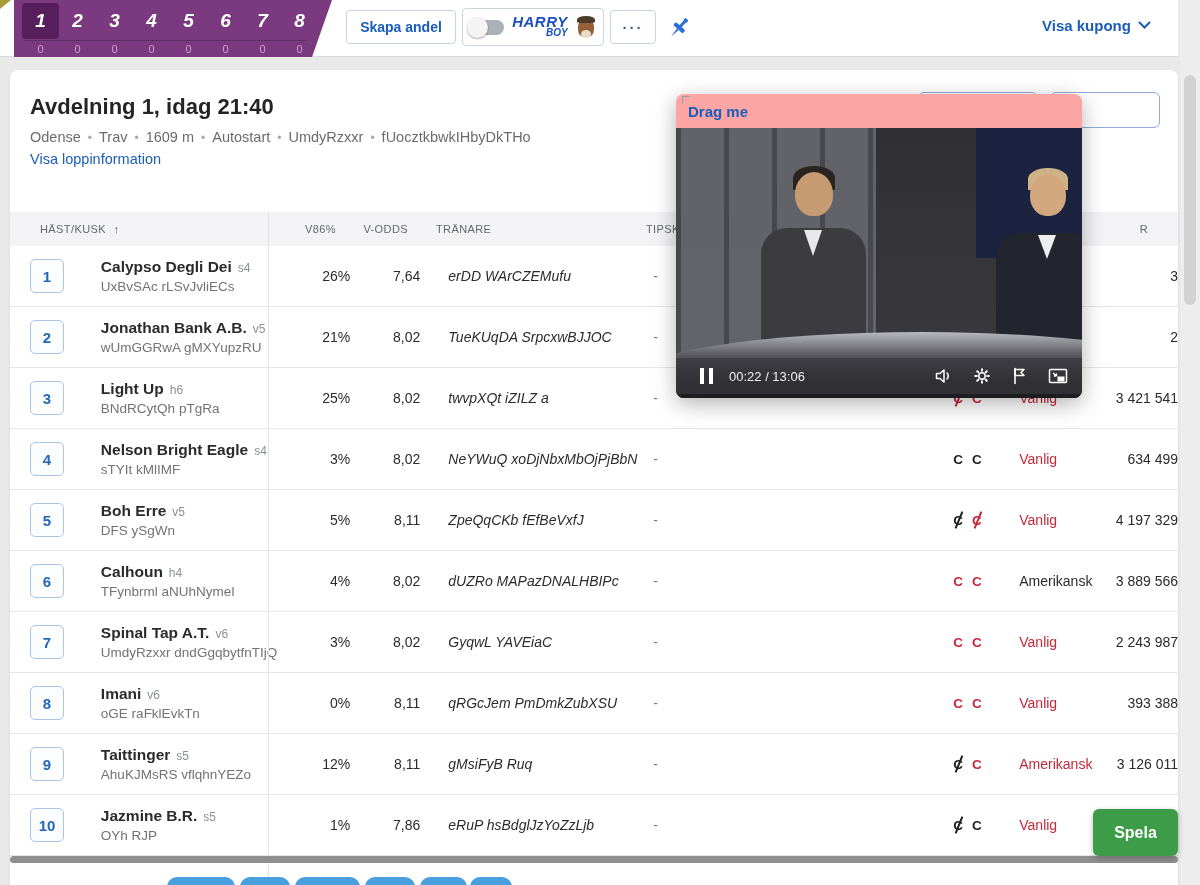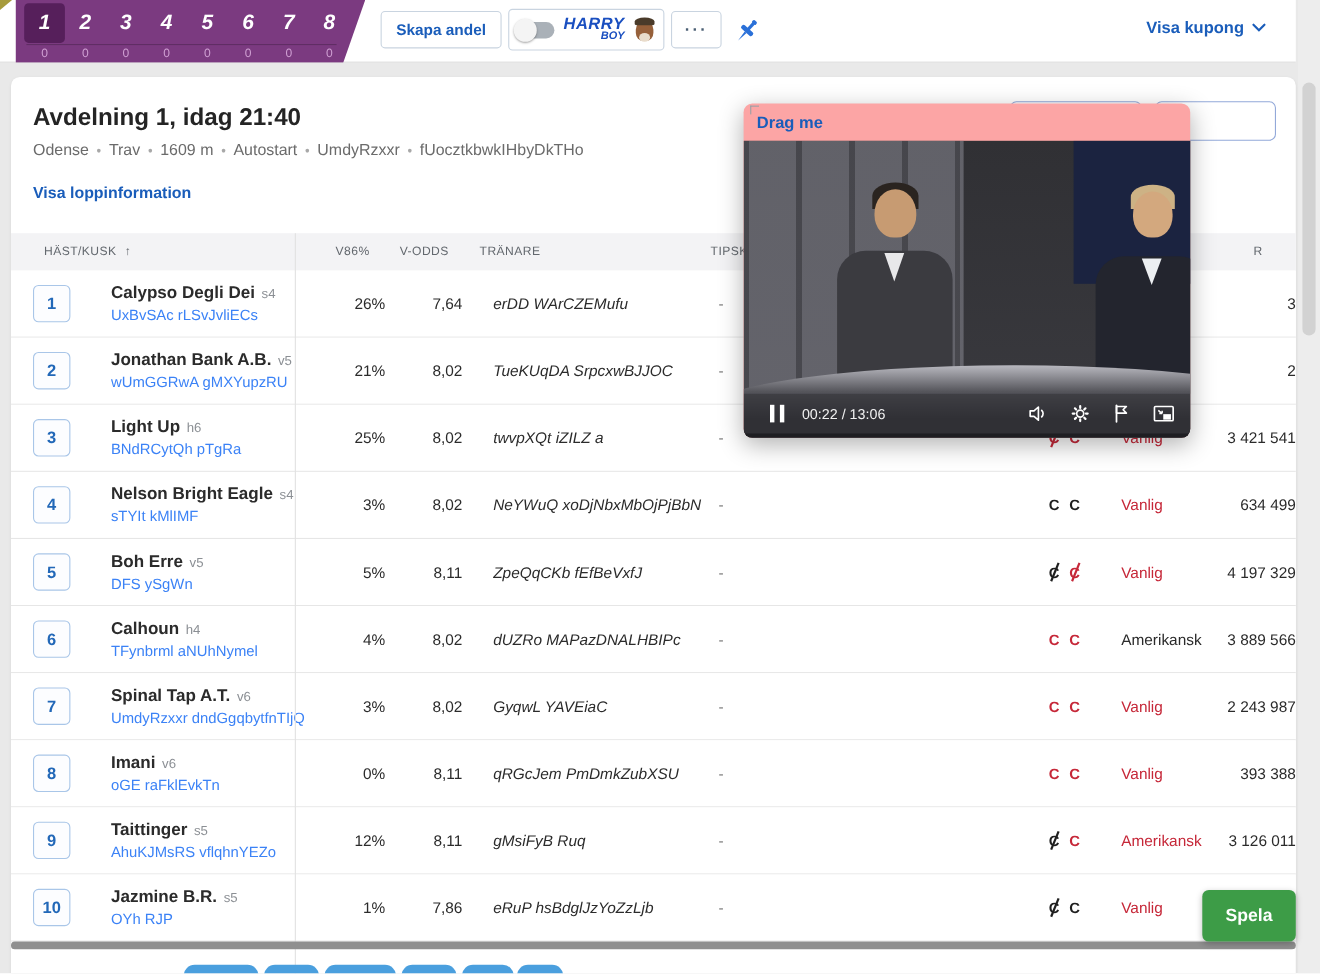--- a/index.html
+++ b/index.html
@@ -31,21 +31,21 @@
   .horse-snout { position:absolute; left:5px; top:15px; width:10px; height:8px; background:#e9dccb; border-radius:50%; }
   .more-btn { left:610px; top:10px; width:46px; height:34px; color:#4a5e73; font-weight:700; font-size:15px; letter-spacing:2px; }
   .pin { position:absolute; left:664px; top:13px; width:30px; height:30px; cursor:pointer; }
   .visa-kupong { position:absolute; left:1042px; top:17px; display:flex; align-items:center; gap:7px; color:#1a5dba; font-weight:700; font-size:15px; cursor:pointer; }
 
   
   .card { position:absolute; left:10px; top:70px; width:1168px; height:815px; background:#fff; border-radius:8px 8px 0 0; box-shadow:0 1px 3px rgba(0,0,0,.08); z-index:1; }
   .race-title { position:absolute; left:20px; top:24px; font-size:22px; font-weight:700; color:#242424; }
   .race-meta { position:absolute; left:20px; top:59px; font-size:14.5px; color:#6b6b6b; }
   .race-meta .sep { color:#a8a8a8; margin:0 7px; font-size:12px; }
-  .race-link { position:absolute; left:20px; top:98px; font-size:14.5px; color:#1a5dba; font-weight:700; cursor:pointer; }
+  .race-link { position:absolute; left:20px; top:81px; font-size:14.5px; color:#1a5dba; font-weight:400; cursor:pointer; }
 
   
   .thead { position:absolute; left:0; top:142px; width:1168px; height:34px; background:#f3f3f5; display:flex; align-items:center; font-size:11px; font-weight:500; color:#63686e; letter-spacing:.4px; }
   .rows { position:absolute; left:0; top:176px; width:1168px; }
   .row { position:relative; height:61px; display:flex; align-items:center; border-bottom:1px solid #e6e6e6; background:#fff; cursor:pointer; }
   .col-divider { position:absolute; left:258px; top:142px; width:1px; height:714px; background:#e2e2e2; }
 
   .c-num   { width:64px;  display:flex; justify-content:flex-start; padding-left:20px; }
   .c-name  { width:194px;margin-left:28px; }
   .c-v86   { width:62px;  text-align:right; font-size:14px; color:#2b2b2b; }
@@ -61,21 +61,21 @@
   .h-v86 { width:68px; text-align:right; }
   .h-odds { width:72px; text-align:right; }
   .h-trainer { width:228px; padding-left:28px; }
   .h-tips { width:48px; padding-left:10px; }
   .h-gap { width:384px; }
   .h-right { width:80px; text-align:right; }
 
   .badge { width:34px; height:34px; border:1.5px solid #a9c6e8; border-radius:5px; background:#fcfdff; color:#2268b8; font-weight:700; font-size:15px; display:flex; align-items:center; justify-content:center; }
   .hname { font-size:15.5px; font-weight:700; color:#2b2b2b; }
   .hsuf { font-size:12px; color:#8b8f94; margin-left:6px; }
-  .drv { font-size:13.5px; color:#3b82f6; margin-top:3px; }
+  .drv { font-size:13.5px; color:#737373; margin-top:3px; }
 
   .shoe { position:relative; font-weight:700; font-size:13.5px; color:#1f1f1f; line-height:15px; }
   .shoe.chg { color:#c62839; }
   .shoe.bf::after { content:''; position:absolute; left:4.5px; top:-2px; width:1.5px; height:18px; background:currentColor; transform:rotate(22deg); }
   .cart-chg { color:#c62839 !important; }
 
   .hscroll { position:absolute; left:0; top:786px; width:1168px; height:7px; background:#8f8f8f; border-radius:4px; }
   .pill { position:absolute; top:807px; height:22px; background:#4a9fde; border-radius:10px; cursor:pointer; }
 
   

